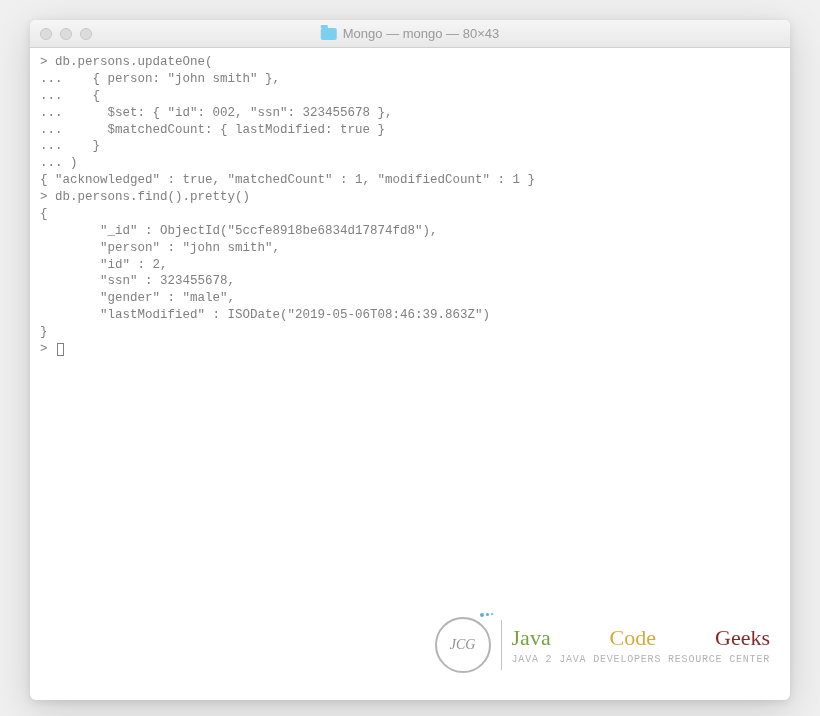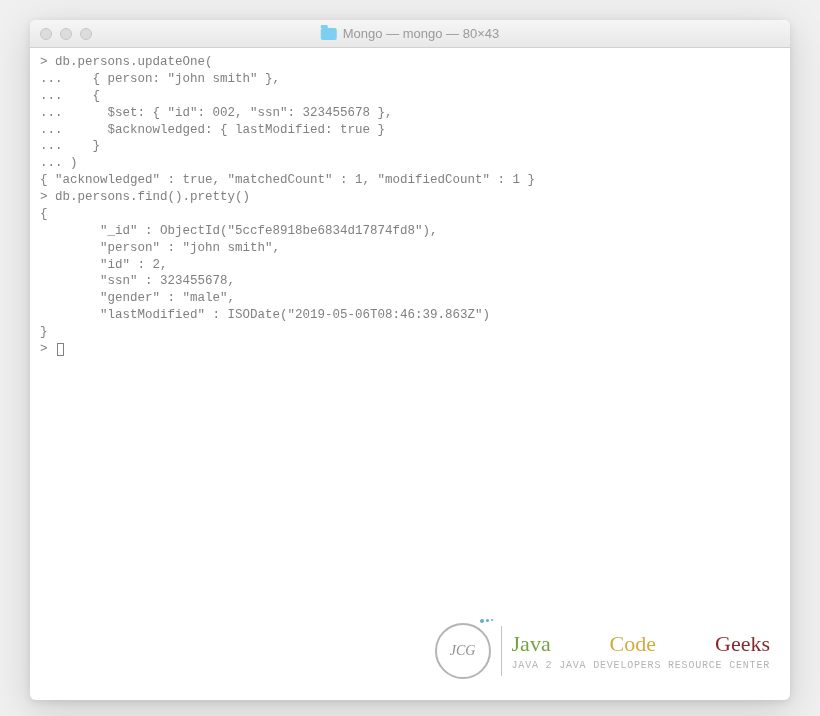--- a/index.html
+++ b/index.html
@@ -88,21 +88,21 @@
       display: inline-block;
       width: 7px;
       height: 13px;
       border: 1px solid #808080;
       vertical-align: text-bottom;
       margin-left: 2px;
     }
     .watermark {
       position: absolute;
       right: 20px;
-      bottom: 21px;
+      bottom: 27px;
       display: flex;
       align-items: center;
       gap: 10px;
       opacity: 0.95;
     }
     .wm-circle {
       width: 56px;
       height: 56px;
       border: 2px solid #b0b0b0;
       border-radius: 50%;
@@ -166,21 +166,21 @@
     </div>
     <div class="title-center">
       <div class="folder-icon"></div>
       <span>Mongo — mongo — 80×43</span>
     </div>
   </div>
   <div class="terminal-body"><span>&gt; db.persons.updateOne(</span>
 <span>...    { person: "john smith" },</span>
 <span>...    {</span>
 <span>...      $set: { "id": 002, "ssn": 323455678 },</span>
-<span>...      $acknowledged: { lastModified: true }</span>
+<span>...      $matchedCount: { lastModified: true }</span>
 <span>...    }</span>
 <span>... )</span>
 <span>{ "acknowledged" : true, "matchedCount" : 1, "modifiedCount" : 1 }</span>
 <span>&gt; db.persons.find().pretty()</span>
 <span>{</span>
 <span>        "_id" : ObjectId("5ccfe8918be6834d17874fd8"),</span>
 <span>        "person" : "john smith",</span>
 <span>        "id" : 2,</span>
 <span>        "ssn" : 323455678,</span>
 <span>        "gender" : "male",</span>

